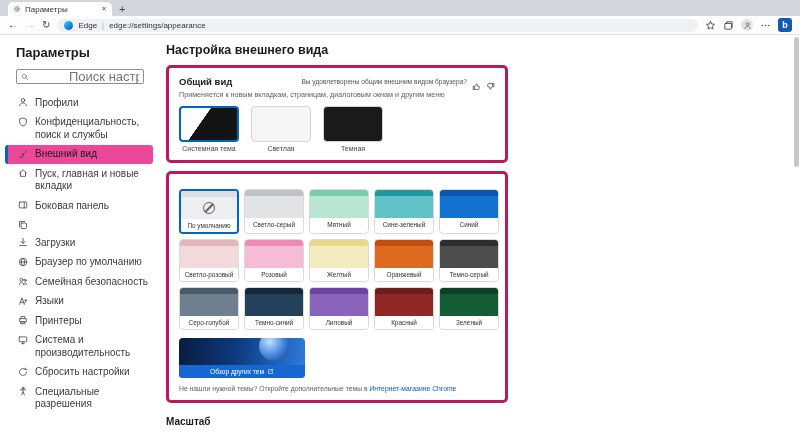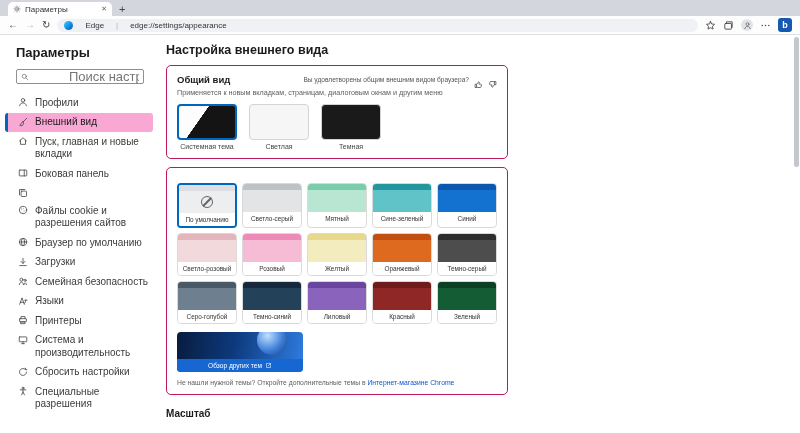--- a/index.html
+++ b/index.html
@@ -11,21 +11,21 @@
   .tabstrip { height:16px; background:#d3d7dd; display:flex; align-items:flex-end; padding-left:8px; }
   .tab { width:104px; height:14px; background:#fff; border-radius:5px 5px 0 0; display:flex; align-items:center; gap:4px; padding:0 5px; }
   .tab .icon { width:8px; height:8px; color:#5f6368; flex-shrink:0; }
   .tab-title { font-size:8px; color:#333; white-space:nowrap; overflow:hidden; flex:1; }
   .tab-close { font-size:7px; color:#666; cursor:pointer; }
   .newtab { font-size:11px; color:#444; margin:0 0 1px 7px; line-height:12px; }
 
   .toolbar { height:19px; background:#fdfdfd; border-bottom:1px solid #e0e0e0; display:flex; align-items:center; gap:7px; padding:0 8px; }
   .nav-btn { font-size:10px; color:#3c3c3c; line-height:1; cursor:pointer; }
   .nav-btn.disabled { color:#b4b4b4; }
-  .addr { flex:1; height:13px; background:#eff1f4; border-radius:7px; display:flex; align-items:center; gap:12px; padding:0 7px; font-size:8px; color:#333; }
+  .addr { flex:1; height:13px; background:#eff1f4; border-radius:7px; display:flex; align-items:center; gap:5px; padding:0 7px; font-size:8px; color:#333; }
   .edge-mini { width:9px; height:9px; border-radius:50%; background:linear-gradient(135deg,#45d0f0 0%,#0c8fe8 55%,#1a4fa3 100%); flex-shrink:0; }
   .addr-sep { color:#b5b5b5; }
   .addr-url { color:#333; }
   .act-icon { width:11px; height:11px; color:#4a4a4a; cursor:pointer; flex-shrink:0; }
   .avatar { width:12px; height:12px; border-radius:50%; background:#e1e3e6; display:flex; align-items:center; justify-content:center; }
   .avatar .icon { width:9px; height:9px; color:#5f6368; }
   .bing { width:14px; height:14px; border-radius:3px; background:#1559b3; color:#fff; font-size:9px; font-weight:bold; display:flex; align-items:center; justify-content:center; }
 
   .icon { display:inline-block; }
   .icon path, .icon circle, .icon rect, .icon ellipse, .icon line { fill:none; stroke:currentColor; stroke-width:1; stroke-linecap:round; stroke-linejoin:round; }
@@ -34,26 +34,26 @@
   
   .content { display:flex; height:398px; position:relative; }
 
   .sidebar { width:158px; flex-shrink:0; padding-top:8px; }
   .sidebar-title { font-size:13px; font-weight:bold; margin:2px 0 9px 16px; }
   .search-box { margin:0 14px 9px 16px; height:15px; border:1px solid #8f8f8f; border-radius:2px; display:flex; align-items:center; gap:4px; padding:0 4px; }
   .search-box .icon { width:8px; height:8px; color:#666; flex-shrink:0; }
   .search-box input { border:none; outline:none; background:transparent; font-size:13px; width:100%; font-family:inherit; color:#333;margin-left:36px; }
   .nav-item { display:flex; gap:7px; align-items:flex-start; margin:0 5px; padding:3.5px 4px 3.5px 10px; border-left:3px solid transparent; border-radius:3px; font-size:10px; color:#3b3b3b; line-height:1.25; cursor:pointer; }
   .nav-item .icon { width:10px; height:10px; color:#4a4a4a; flex-shrink:0; margin-top:0.5px; }
-  .nav-item.active { background:#f9a8d4; border-left-color:#0067c0; color:#1b1b1b; }
+  .nav-item.active { background:#ec4899; border-left-color:#0067c0; color:#1b1b1b; }
 
   .main { flex:1; padding-top:6px; position:relative; overflow:hidden; }
   .page-title { font-size:12.5px; font-weight:bold; margin:2px 0 8px 8px; }
 
-  .card { width:342px; margin:0 0 8px 8px; background:#fff; border:1px solid #be185d; border-radius:5px; padding:8px 10px; }
+  .card { width:342px; margin:0 0 8px 8px; background:#fff; border:3px solid #be185d; border-radius:5px; padding:8px 10px; }
   .card-head { display:flex; align-items:center; justify-content:space-between; }
   .card-title { font-size:9.5px; font-weight:bold; }
   .feedback { display:flex; align-items:center; gap:5px; }
   .fb-text { font-size:6.6px; color:#555; }
   .fb-btn { width:9px; height:9px; color:#444; cursor:pointer; }
   .fb-btn .icon { width:9px; height:9px; }
   .subtitle { font-size:7.2px; color:#616161; margin-top:3px; }
 
   .app-tiles { display:flex; gap:12px; margin-top:7px; }
   .app-tile { width:60px; cursor:pointer; }
@@ -149,20 +149,26 @@
         <input placeholder="Поиск настроек" style="">
       </div>
       <nav>
           <div class="nav-item">
             <svg class="icon" viewBox="0 0 12 12">
               <circle cx="6" cy="3.9" r="2.1"></circle>
               <path d="M1.9 10.5C2.4 8.3 4 7.1 6 7.1C8 7.1 9.6 8.3 10.1 10.5"></path>
             </svg>
             <span class="nav-label">Профили</span>
           </div>
+          <div class="nav-item">
+            <svg class="icon" viewBox="0 0 12 12">
+              <path d="M6 1.3L10 2.7V5.9C10 8.6 8.2 10.2 6 10.8C3.8 10.2 2 8.6 2 5.9V2.7Z"></path>
+            </svg>
+            <span class="nav-label">Конфиденциальность, поиск и службы</span>
+          </div>
           <div class="nav-item active">
             <svg class="icon" viewBox="0 0 12 12">
               <path d="M10.6 1.4L6 6M6 6C4.8 6 4 6.8 3.8 8C3.7 9.1 3.1 9.7 2 10C3.7 10.9 6 10.4 6.5 8.6C6.8 7.5 6.8 6.8 6 6Z"></path>
             </svg>
             <span class="nav-label">Внешний вид</span>
           </div>
           <div class="nav-item">
             <svg class="icon" viewBox="0 0 12 12">
               <path d="M1.8 6L6 2.1L10.2 6M3 5V10H9V5"></path>
             </svg>
@@ -176,40 +182,31 @@
             <span class="nav-label">Боковая панель</span>
           </div>
           <div class="nav-item">
             <svg class="icon" viewBox="0 0 12 12">
               <rect x="3.7" y="3.7" width="6.5" height="6.5" rx="0.8"></rect>
               <path d="M1.8 8.2V1.8H8.2"></path>
             </svg>
           </div>
           <div class="nav-item">
             <svg class="icon" viewBox="0 0 12 12">
-              <circle cx="6" cy="6" r="4.4"></circle>
-              <circle class="fill" cx="4.4" cy="4.8" r="0.6"></circle>
-              <circle class="fill" cx="7.3" cy="7.2" r="0.6"></circle>
-              <circle class="fill" cx="6.6" cy="4" r="0.5"></circle>
-            </svg>
-            <span class="nav-label">Файлы cookie и разрешения сайтов</span>
+              <path d="M6 1.6V7.6M3.6 5.3L6 7.7L8.4 5.3M2 10.3H10"></path>
+            </svg>
+            <span class="nav-label">Загрузки</span>
           </div>
           <div class="nav-item">
             <svg class="icon" viewBox="0 0 12 12">
               <circle cx="6" cy="6" r="4.4"></circle>
               <ellipse cx="6" cy="6" rx="1.9" ry="4.4"></ellipse>
               <path d="M1.6 6H10.4"></path>
             </svg>
             <span class="nav-label">Браузер по умолчанию</span>
-          </div>
-          <div class="nav-item">
-            <svg class="icon" viewBox="0 0 12 12">
-              <path d="M6 1.6V7.6M3.6 5.3L6 7.7L8.4 5.3M2 10.3H10"></path>
-            </svg>
-            <span class="nav-label">Загрузки</span>
           </div>
           <div class="nav-item">
             <svg class="icon" viewBox="0 0 12 12">
               <circle cx="4.1" cy="4.4" r="1.8"></circle>
               <circle cx="8.5" cy="5.2" r="1.3"></circle>
               <path d="M1.6 10.4C2 8.4 2.9 7.3 4.1 7.3C5.3 7.3 6.2 8.4 6.6 10.4M7.2 10.4C7.5 9 8 8.2 8.5 8.2C9.3 8.2 9.9 9 10.2 10.4"></path>
             </svg>
             <span class="nav-label">Семейная безопасность</span>
           </div>
           <div class="nav-item">

